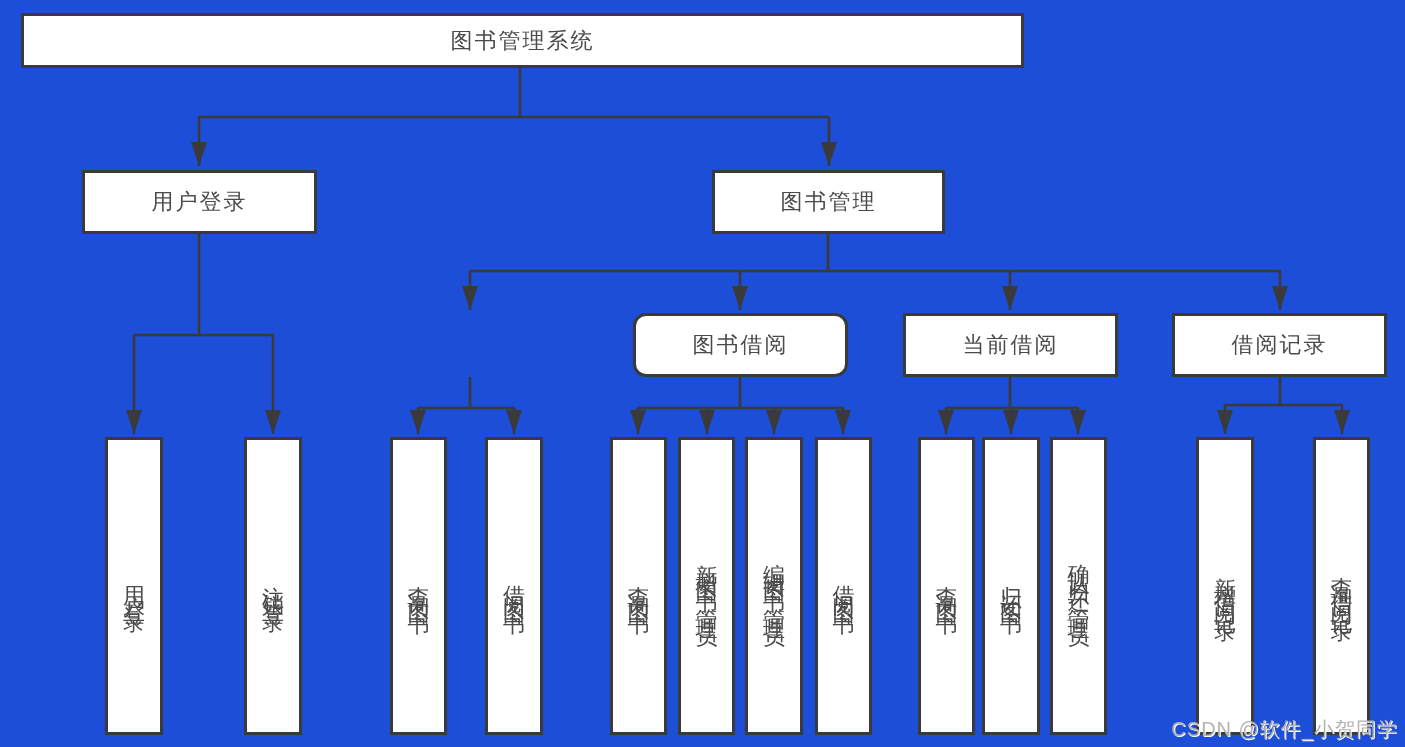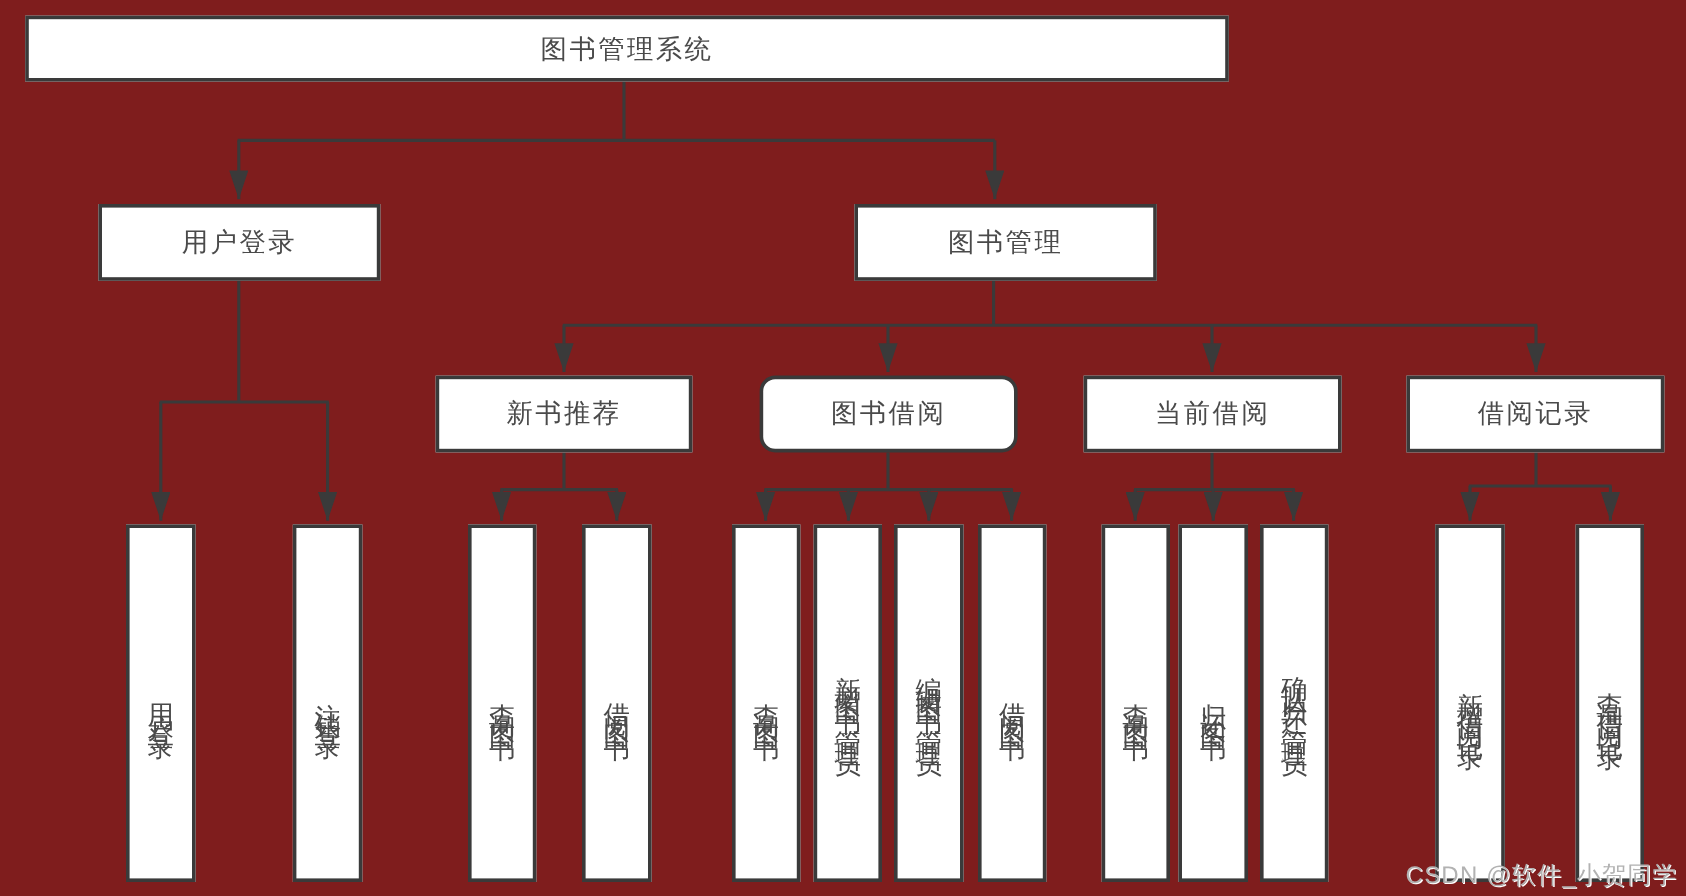--- a/index.html
+++ b/index.html
@@ -1,20 +1,20 @@
 <!DOCTYPE html>
 <html><head>
 <meta charset="utf-8">
 <style>
   html, body { margin: 0; padding: 0; background: #ffffff; }
   .canvas {
     position: relative;
     width: 1405px;
     height: 747px;
-    background: #7f1d1d;
+    background: #1d4ed8;
     font-family: "Liberation Sans", "DejaVu Sans", sans-serif;
     overflow: hidden;
   }
   svg.wires {
     position: absolute;
     left: 0; top: 0;
     width: 1405px; height: 747px;
   }
   .node {
     position: absolute;
@@ -106,27 +106,24 @@
     </g>
   </svg>
 
   <div class="node h" style="left:21px; top:13px; width:1003px; height:55px;">
     <span>图书管理系统</span>
   </div>
 
   <div class="node h" style="left:82px; top:170px; width:235px; height:64px;">
     <span>用户登录</span>
   </div>
-  <div class="node h" style="left:712px; top:170px; width:252px; height:64px;">
+  <div class="node h" style="left:712px; top:170px; width:233px; height:64px;">
     <span>图书管理</span>
   </div>
 
-  <div class="node h" style="left:363px; top:313px; width:214px; height:64px;">
-    <span>新书推荐</span>
-  </div>
   <div class="node h" style="left:633px; top:313px; width:215px; height:64px;border-radius:13px;">
     <span>图书借阅</span>
   </div>
   <div class="node h" style="left:903px; top:313px; width:215px; height:64px;">
     <span>当前借阅</span>
   </div>
   <div class="node h" style="left:1172px; top:313px; width:215px; height:64px;">
     <span>借阅记录</span>
   </div>
 

